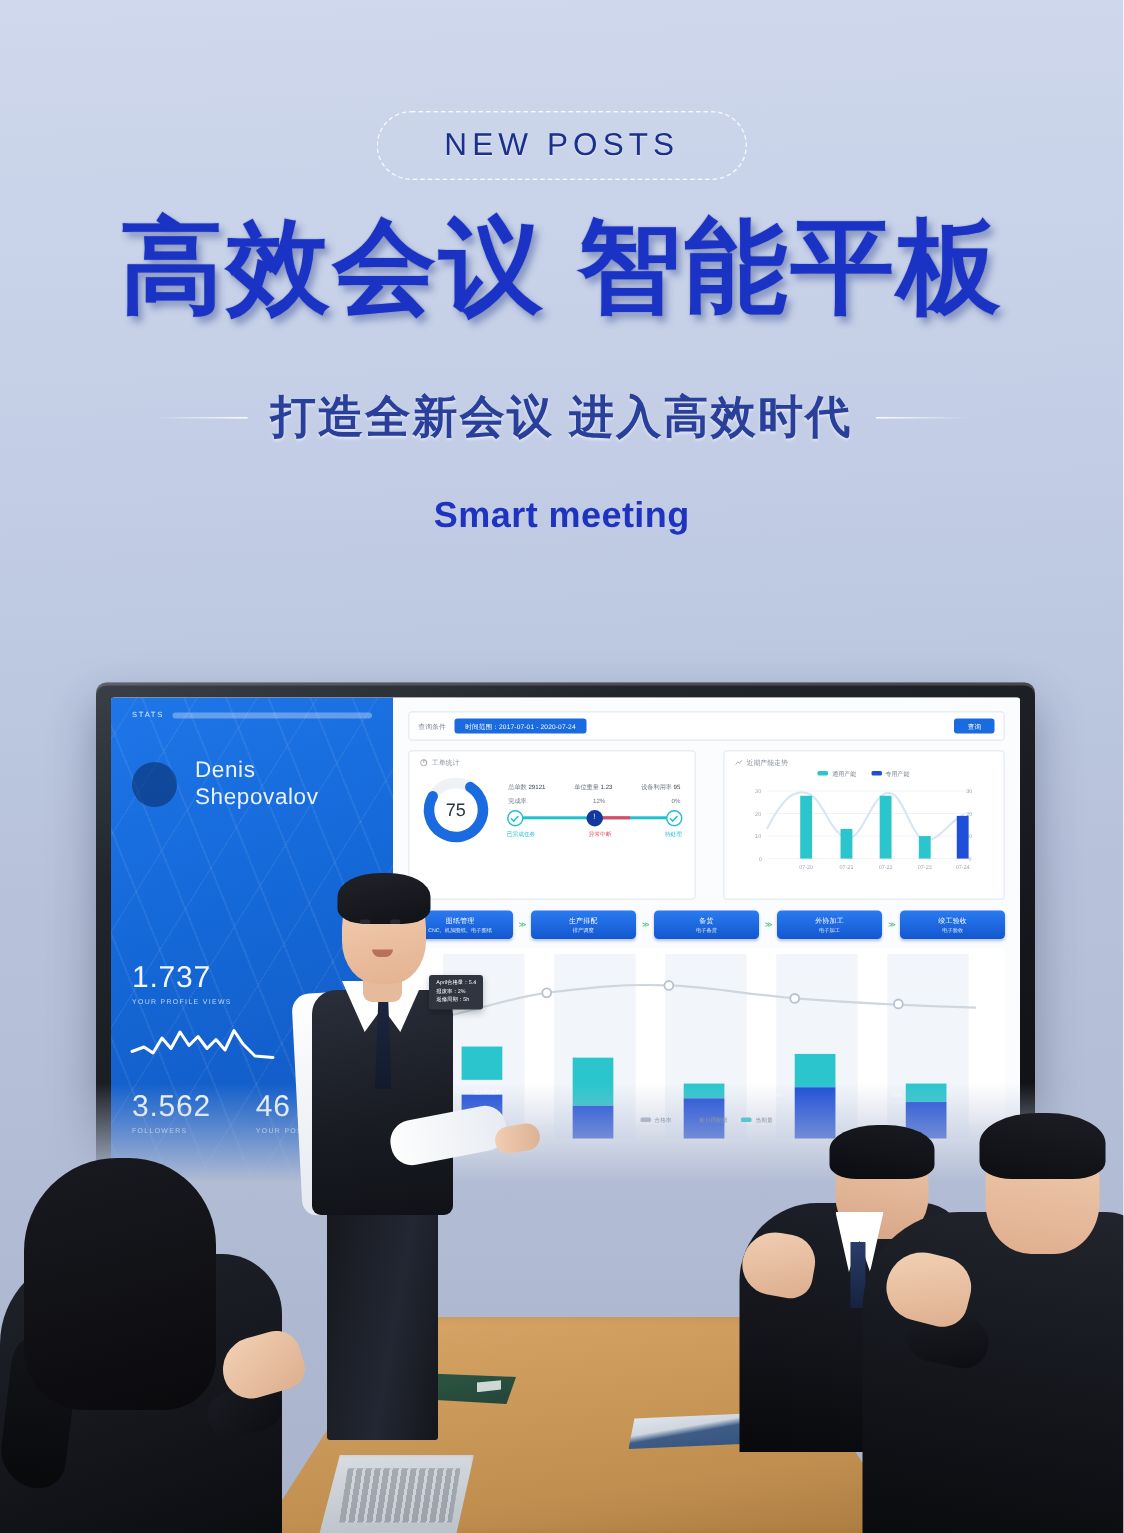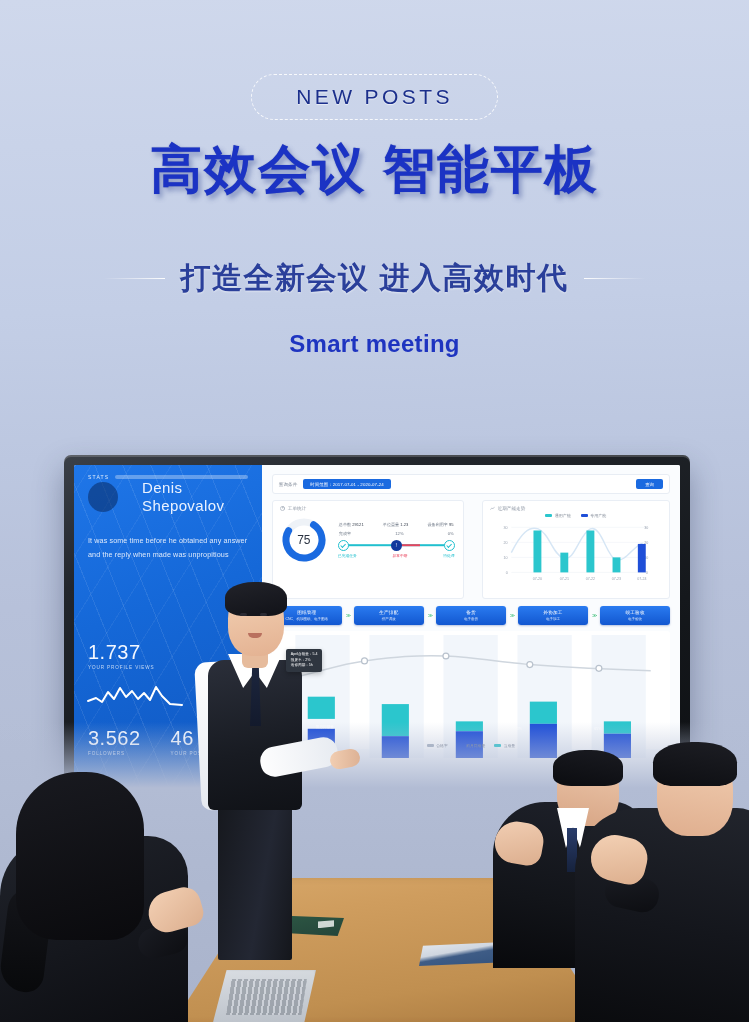--- a/index.html
+++ b/index.html
@@ -21,21 +21,21 @@
   .eyebrow{
     border:1px dashed rgba(255,255,255,.85);
     border-radius:26px; padding:10px 44px;
     font-size:21px; letter-spacing:3.4px; font-weight:400;
     color:#1b2f8c;
     text-shadow:0 1px 1px rgba(255,255,255,.6);
   }
   .headline{
     position:absolute; left:0; right:0; top:142px;
     text-align:center;
-    font-size:52px; font-weight:700; line-height:1.05;
+    font-size:69px; font-weight:700; line-height:1.05;
     color:#1b33c4; letter-spacing:2px;
     text-shadow:3px 4px 5px rgba(60,80,150,.45), 0 0 1px rgba(20,40,140,.5);
     white-space:nowrap;
   }
   .subline-wrap{
     position:absolute; left:0; right:0; top:258px;
     display:flex; align-items:center; justify-content:center; gap:16px;
   }
   .rule{ width:62px; height:1px; background:linear-gradient(90deg,rgba(255,255,255,0),rgba(255,255,255,.95)); }
   .rule.right{ background:linear-gradient(90deg,rgba(255,255,255,.95),rgba(255,255,255,0)); }
@@ -80,21 +80,21 @@
       repeating-linear-gradient(68deg, rgba(255,255,255,.09) 0 1px, transparent 1px 26px),
       repeating-linear-gradient(122deg, rgba(255,255,255,.06) 0 1px, transparent 1px 34px);
     pointer-events:none;
   }
   .slide-top{
     position:absolute; top:9px; left:14px; right:14px;
     display:flex; align-items:center; gap:6px;
   }
   .slide-brand{ font-size:5px; letter-spacing:1.2px; opacity:.85; }
   .slide-bar{ flex:1; height:4px; background:rgba(255,255,255,.32); border-radius:2px; }
-  .profile{ position:relative; display:flex; align-items:center; gap:24px; }
+  .profile{ position:relative; display:flex; align-items:center; gap:12px; margin-top:26px; }
   .avatar{ width:30px; height:30px; border-radius:50%; background:rgba(8,40,96,.55); flex:none; }
   .pname{ font-size:15px; line-height:1.22; font-weight:400; letter-spacing:.4px; color:#eaf2ff; }
   .pbody{ position:relative; margin-top:18px; font-size:7.2px; line-height:2.0; color:#dde9fb; letter-spacing:.1px; }
   .stat{ position:relative; }
   .stat .num{ font-size:20px; font-weight:400; letter-spacing:.5px; color:#f2f7ff; }
   .stat .cap{ font-size:4.6px; letter-spacing:.9px; opacity:.72; margin-top:1px; }
   .s1{ position:absolute; left:14px; top:176px; }
   .sparkline{ position:absolute; left:12px; top:214px; width:100px; height:30px; }
   .srow{ position:absolute; left:14px; top:262px; display:flex; gap:30px; }
 
@@ -267,21 +267,20 @@
         <div class="web"></div>
         <div class="slide-top">
           <span class="slide-brand">STATS</span>
           <span class="slide-bar"></span>
         </div>
         <div class="profile">
           <div class="avatar"></div>
           <div class="pname">Denis
 Shepovalov</div>
         </div>
-        <div class="pbody">It was some time before he obtained any answer and the reply when made was unpropitious</div>
 
         <div class="stat s1">
           <div class="num">1.737</div>
           <div class="cap">YOUR PROFILE VIEWS</div>
         </div>
 
         <svg class="sparkline" viewBox="0 0 100 30">
           <path d="M2,22 L10,19 L16,23 L22,13 L28,20 L34,9 L40,18 L46,12 L52,20 L58,14 L64,21 L70,8 L76,17 L84,25 L96,26" fill="none" stroke="#ffffff" stroke-width="2" stroke-linecap="round" stroke-linejoin="round"></path>
         </svg>
 

